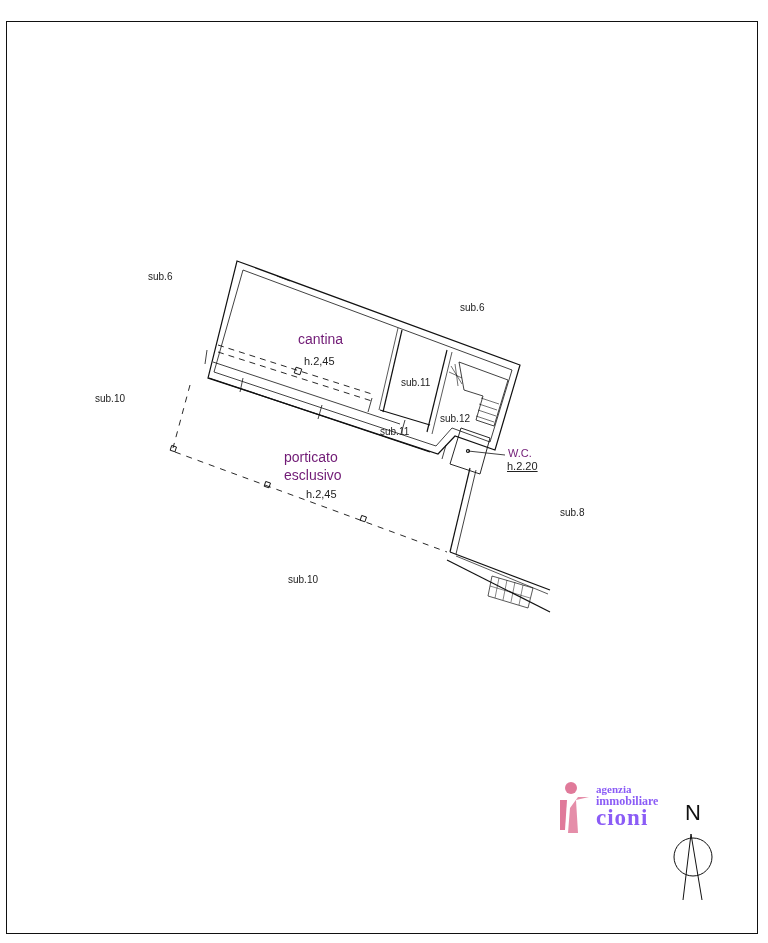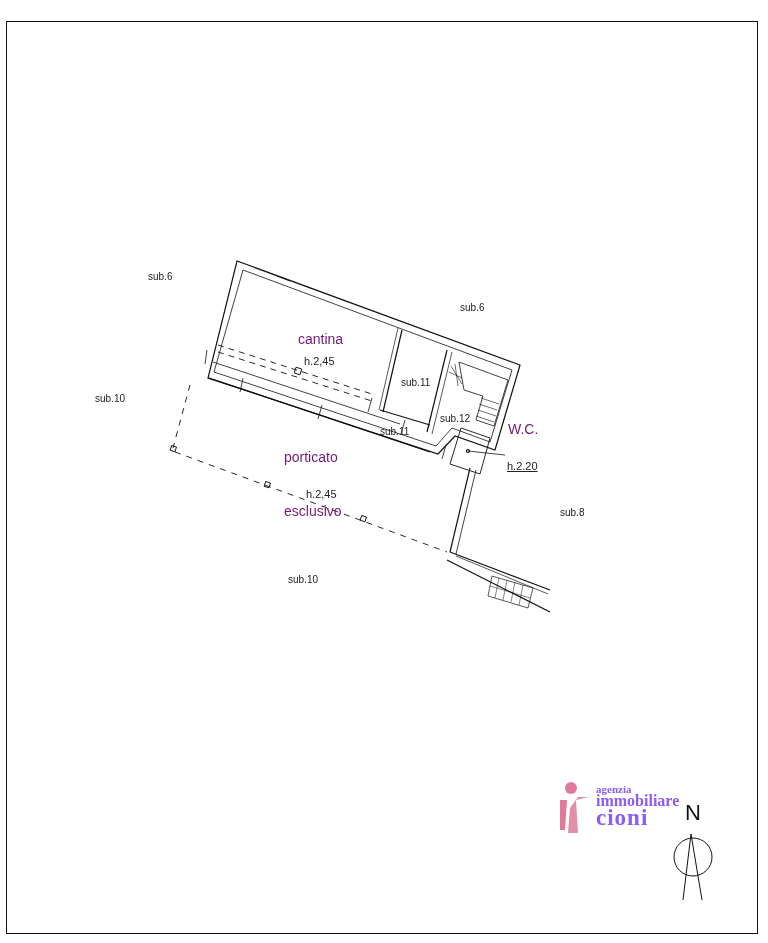--- a/index.html
+++ b/index.html
@@ -10,21 +10,21 @@
     .header-box .scale { position: absolute; left: 130px; }
     .frame { position: absolute; left: 6px; top: 21px; width: 752px; height: 913px; border: 1.5px solid #111; box-sizing: border-box; }
     .title { position: absolute; left: 230px; top: 160px; font-size: 28px; letter-spacing: 0.5px; color: #111; }
     .lbl { position: absolute; font-size: 10px; color: #222; white-space: nowrap; }
     .room { position: absolute; font-size: 14px; color: #701a75; white-space: nowrap; text-align: center; }
     .hsmall { position: absolute; font-size: 11px; color: #222; text-align: center; }
     svg.plan { position: absolute; left: 0; top: 0; }
     .logo { position: absolute; left: 552px; top: 781px; width: 130px; height: 60px; }
     .logo .txt { position: absolute; left: 44px; top: 2px; font-family: "Liberation Serif", serif; font-weight: bold; color: #8b5cf6; }
     .logo .l1 { font-size: 11px; line-height: 12px; }
-    .logo .l2 { font-size: 16px; line-height: 12px; }
+    .logo .l2 { font-size: 12px; line-height: 12px; }
     .logo .l3 { font-size: 23px; line-height: 22px; letter-spacing: 1px; }
     .north-n { position: absolute; left: 685px; top: 800px; font-size: 22px; color: #111; }
   </style>
 </head>
 <body>
 
 <div class="sheet">
 
 
   <div class="frame"></div>
@@ -119,24 +119,24 @@
   <span class="lbl" style="left:288px;top:574px;">sub.10</span>
   <span class="lbl" style="left:401px;top:377px;">sub.11</span>
   <span class="lbl" style="left:380px;top:426px;">sub.11</span>
   <span class="lbl" style="left:440px;top:413px;">sub.12</span>
   <span class="lbl" style="left:560px;top:507px;">sub.8</span>
 
   <span class="room" style="left:298px;top:331px;">cantina</span>
   <span class="hsmall" style="left:304px;top:355px;">h.2,45</span>
 
   <span class="room" style="left:284px;top:449px;">porticato</span>
-  <span class="room" style="left:284px;top:467px;margin-top:36px;">esclusivo</span>
+  <span class="room" style="left:284px;top:467px;">esclusivo</span>
   <span class="hsmall" style="left:306px;top:488px;">h.2,45</span>
 
-  <span class="room" style="left:508px;top:421px;font-size:14px;">W.C.</span>
+  <span class="room" style="left:508px;top:447px;font-size:11px;">W.C.</span>
   <span class="hsmall" style="left:507px;top:460px;text-decoration:underline;">h.2.20</span>
 
   <div class="logo">
     <div class="txt">
       <div class="l1">agenzia</div>
       <div class="l2">immobiliare</div>
       <div class="l3">cioni</div>
     </div>
   </div>
 

